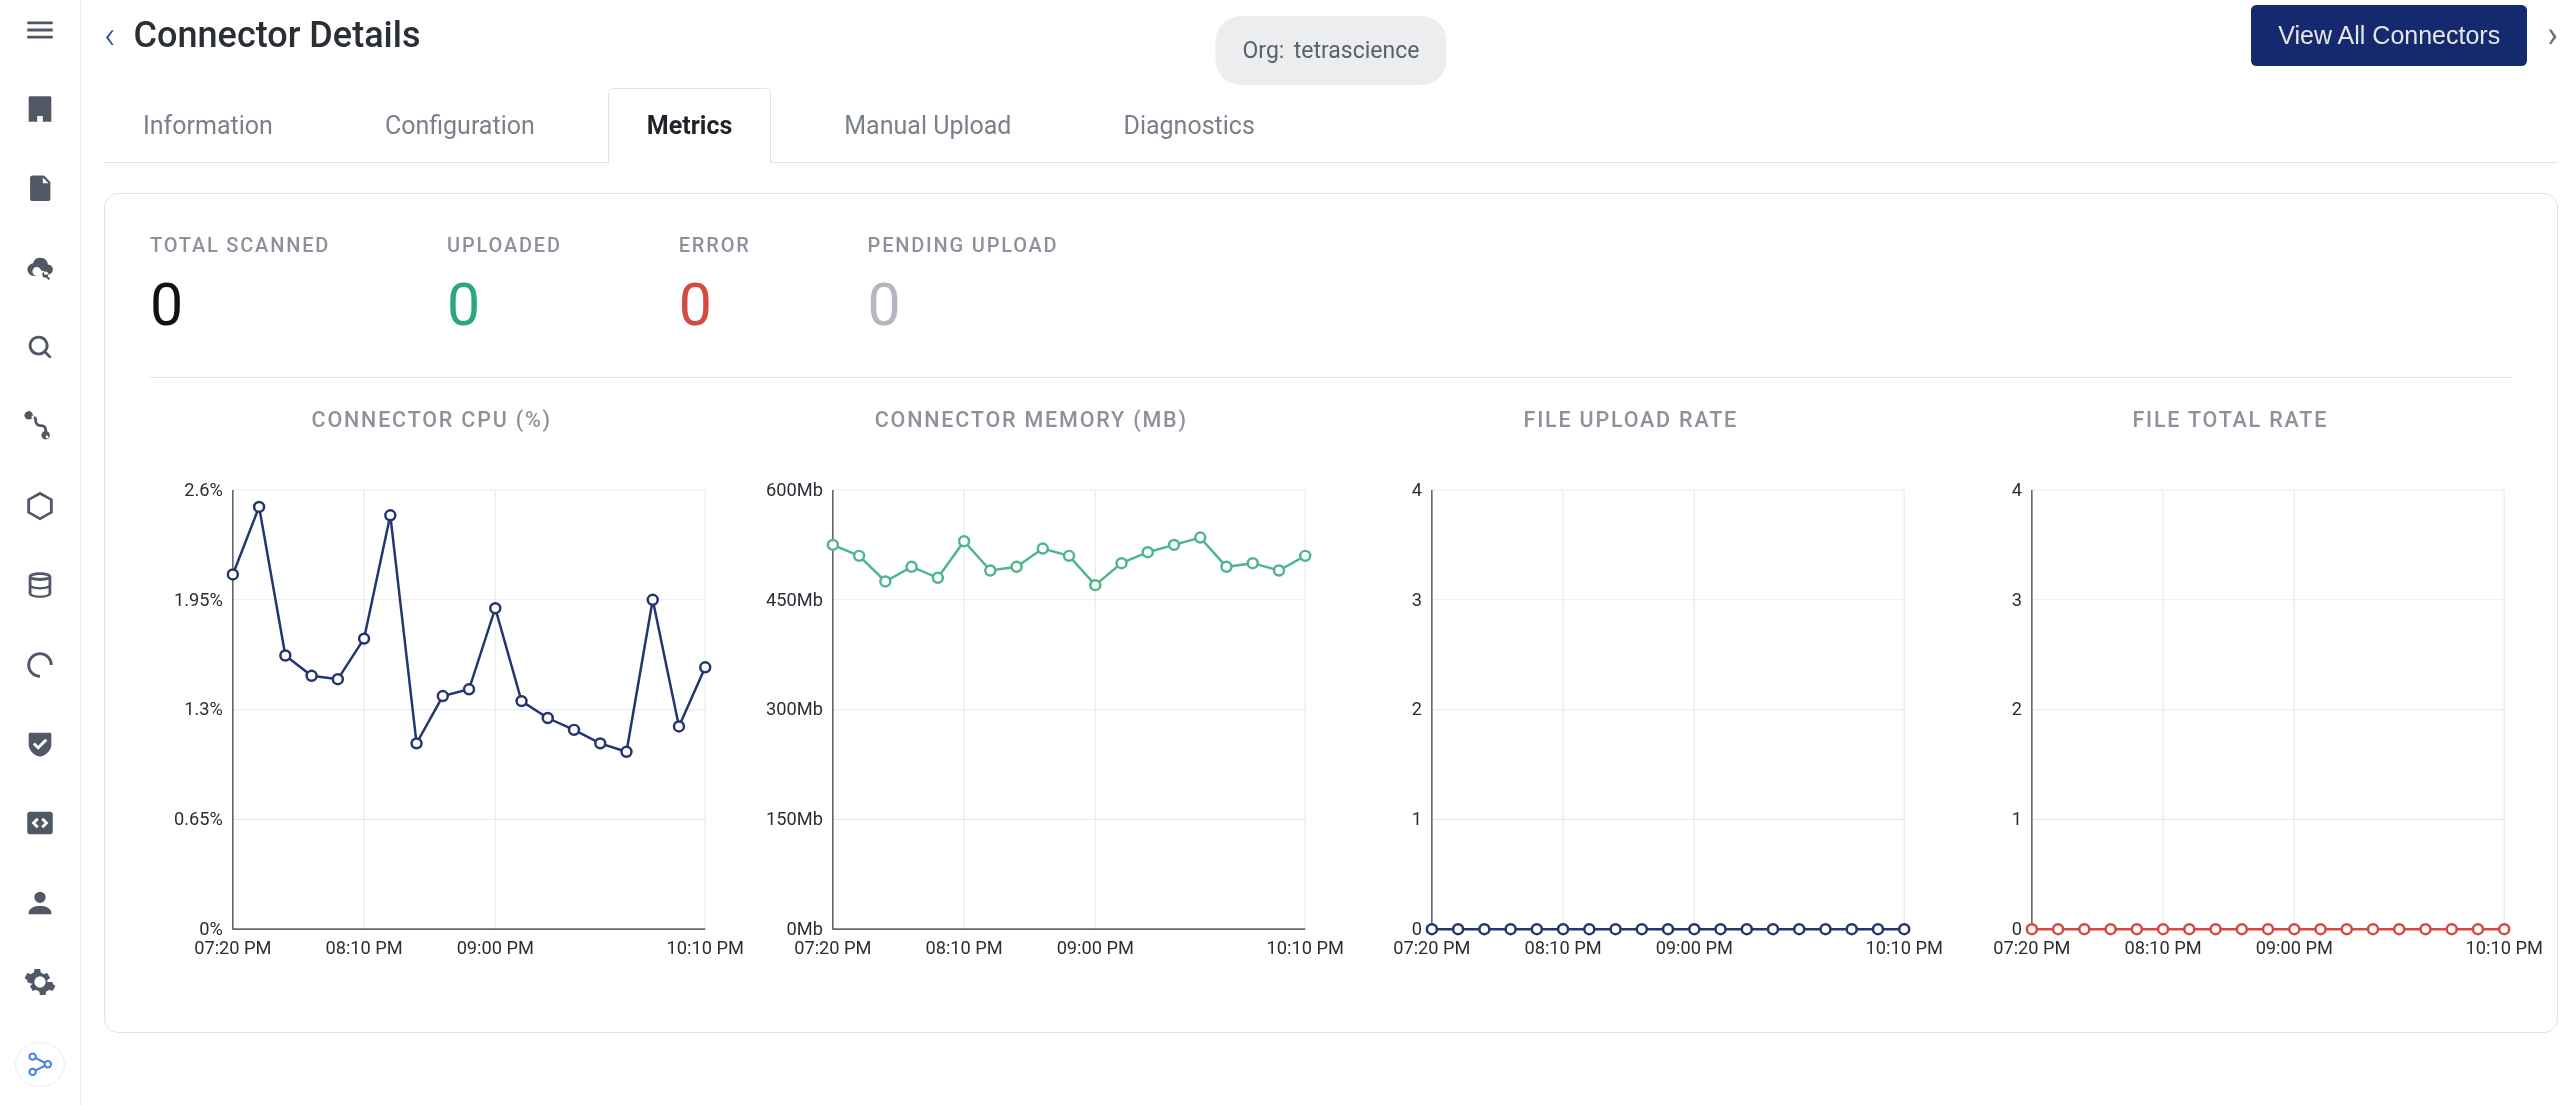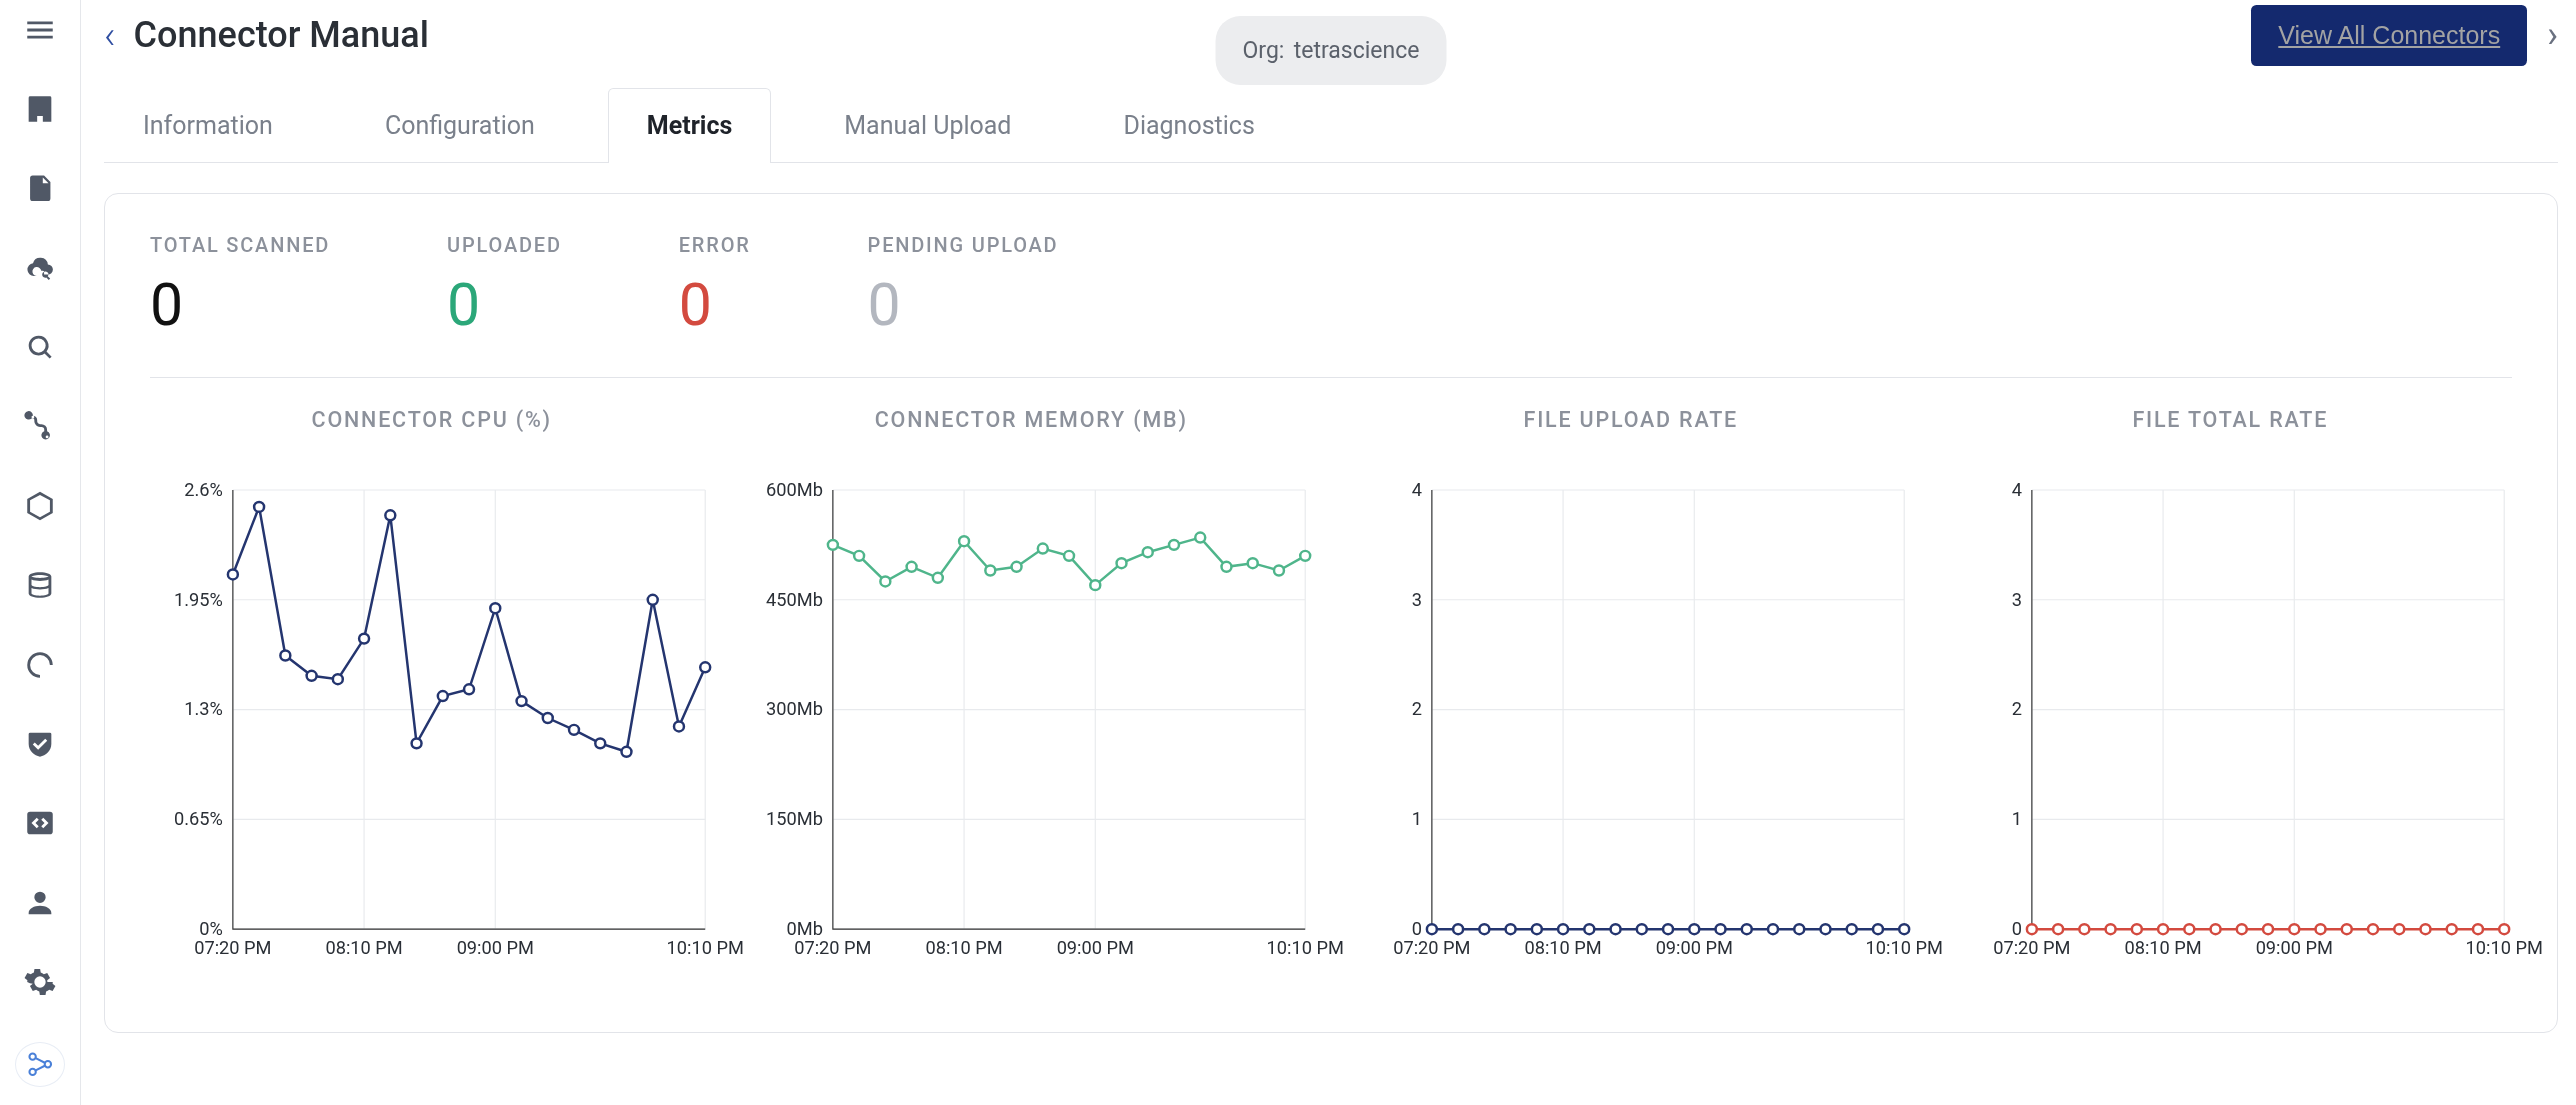--- a/index.html
+++ b/index.html
@@ -86,28 +86,27 @@
   }
   .org-pill .org-prefix { margin-right: 3.6px; }
   .topbar-right {
     margin-left: auto;
     display: flex;
     align-items: center;
     gap: 20px;
   }
   .btn-primary {
     background: #14296e;
-    color: #a3a3a3;
+    color: #e5e5e5;
     border: none;
     border-radius: 5.4px;
     padding: 16px 27px;
     font-size: 25px;
     font-weight: 500;
     cursor: pointer;
-    text-decoration: underline;
   }
   .forward-chevron {
     color: #6a7180;
     font-size: 36px;
     cursor: pointer;
   }
 
   
   .tabs {
     display: flex;
@@ -262,21 +261,21 @@
             <circle cx="18" cy="12" r="2.5"></circle>
             <path d="M8 7l8 4M8 17l8-4"></path>
           </g>
         </svg>
     </div>
   </nav>
 
   <main class="main">
     <div class="topbar" style="position:relative;">
       <span class="back-chevron">‹</span>
-      <h1 class="page-title">Connector Manual</h1>
+      <h1 class="page-title">Connector Details</h1>
       <div class="org-pill">
         <span class="org-prefix">Org:</span>
         <span>tetrascience</span>
       </div>
       <div class="topbar-right">
         <button class="btn-primary">View All Connectors</button>
         <span class="forward-chevron">›</span>
       </div>
     </div>
 

